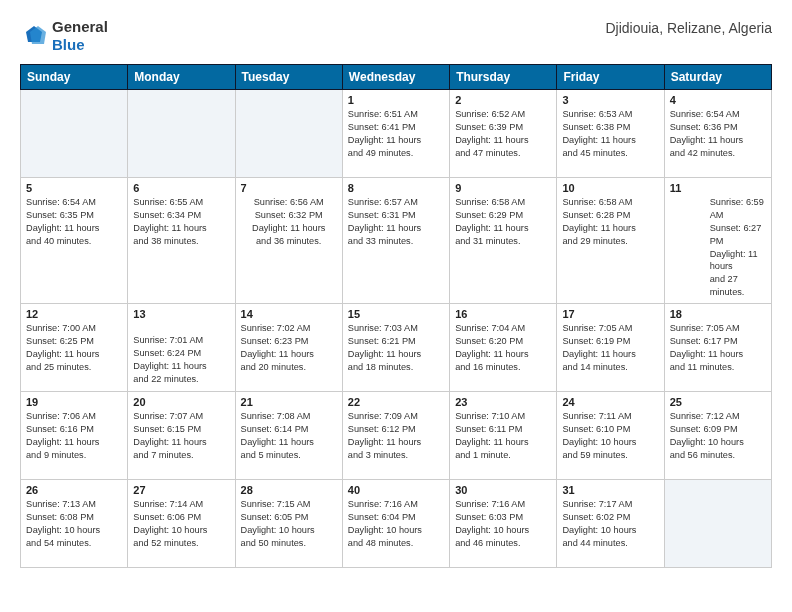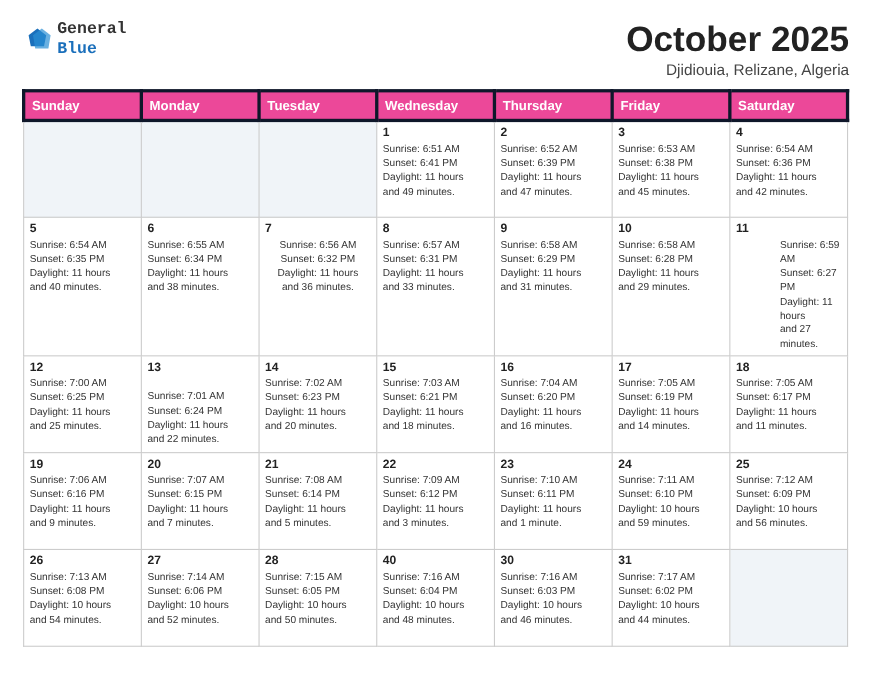--- a/index.html
+++ b/index.html
@@ -25,21 +25,20 @@
     }
     .logo {
       display: flex;
       align-items: center;
       gap: 4px;
     }
     .logo-text {
       font-size: 15px;
       font-weight: bold;
       line-height: 1.2;
-      font-family: Liberation Mono, monospace;
     }
     .logo-general { color: #333; }
     .logo-blue { color: #1a6fbb; margin-top: 24px; }
     .logo-icon {
       width: 28px;
       height: 28px;
     }
     .title-block {
       text-align: right;
     }
@@ -53,27 +52,27 @@
       font-size: 14px;
       color: #444;
       margin-top: 2px;
     }
     table {
       width: 100%;
       border-collapse: collapse;
       table-layout: fixed;
     }
     .day-header {
-      background: #ec4899;
+      background: #0369a1;
       color: #fff;
       font-size: 12px;
       font-weight: bold;
       text-align: left;
       padding: 5px 6px;
-      border: 3px solid #0f172a;
+      border: 1px solid #0f172a;
     }
     .week-row td {
       vertical-align: top;
       border: 1px solid #ccc;
       padding: 4px 5px;
       font-size: 9.5px;
       color: #333;
       height: 88px;
       background: #fff;
     }
@@ -102,21 +101,20 @@
       <svg class="logo-icon" viewBox="0 0 28 28">
         <polygon points="14,4 22,10 20,20 8,20 6,10" fill="#1a6fbb"></polygon>
         <polygon points="18,4 26,10 24,22 12,22 10,10" fill="#2a8fd4" opacity="0.7"></polygon>
       </svg>
       <div class="logo-text">
         <span class="logo-general">General</span><br>
         <span class="logo-blue">Blue</span>
       </div>
     </div>
     <div class="title-block">
-      <div class="month-title">October 2025</div>
       <div class="subtitle">Djidiouia, Relizane, Algeria</div>
     </div>
   </div>
 
   <table>
     <thead>
       <tr>
         <th class="day-header">Sunday</th>
         <th class="day-header">Monday</th>
         <th class="day-header">Tuesday</th>

